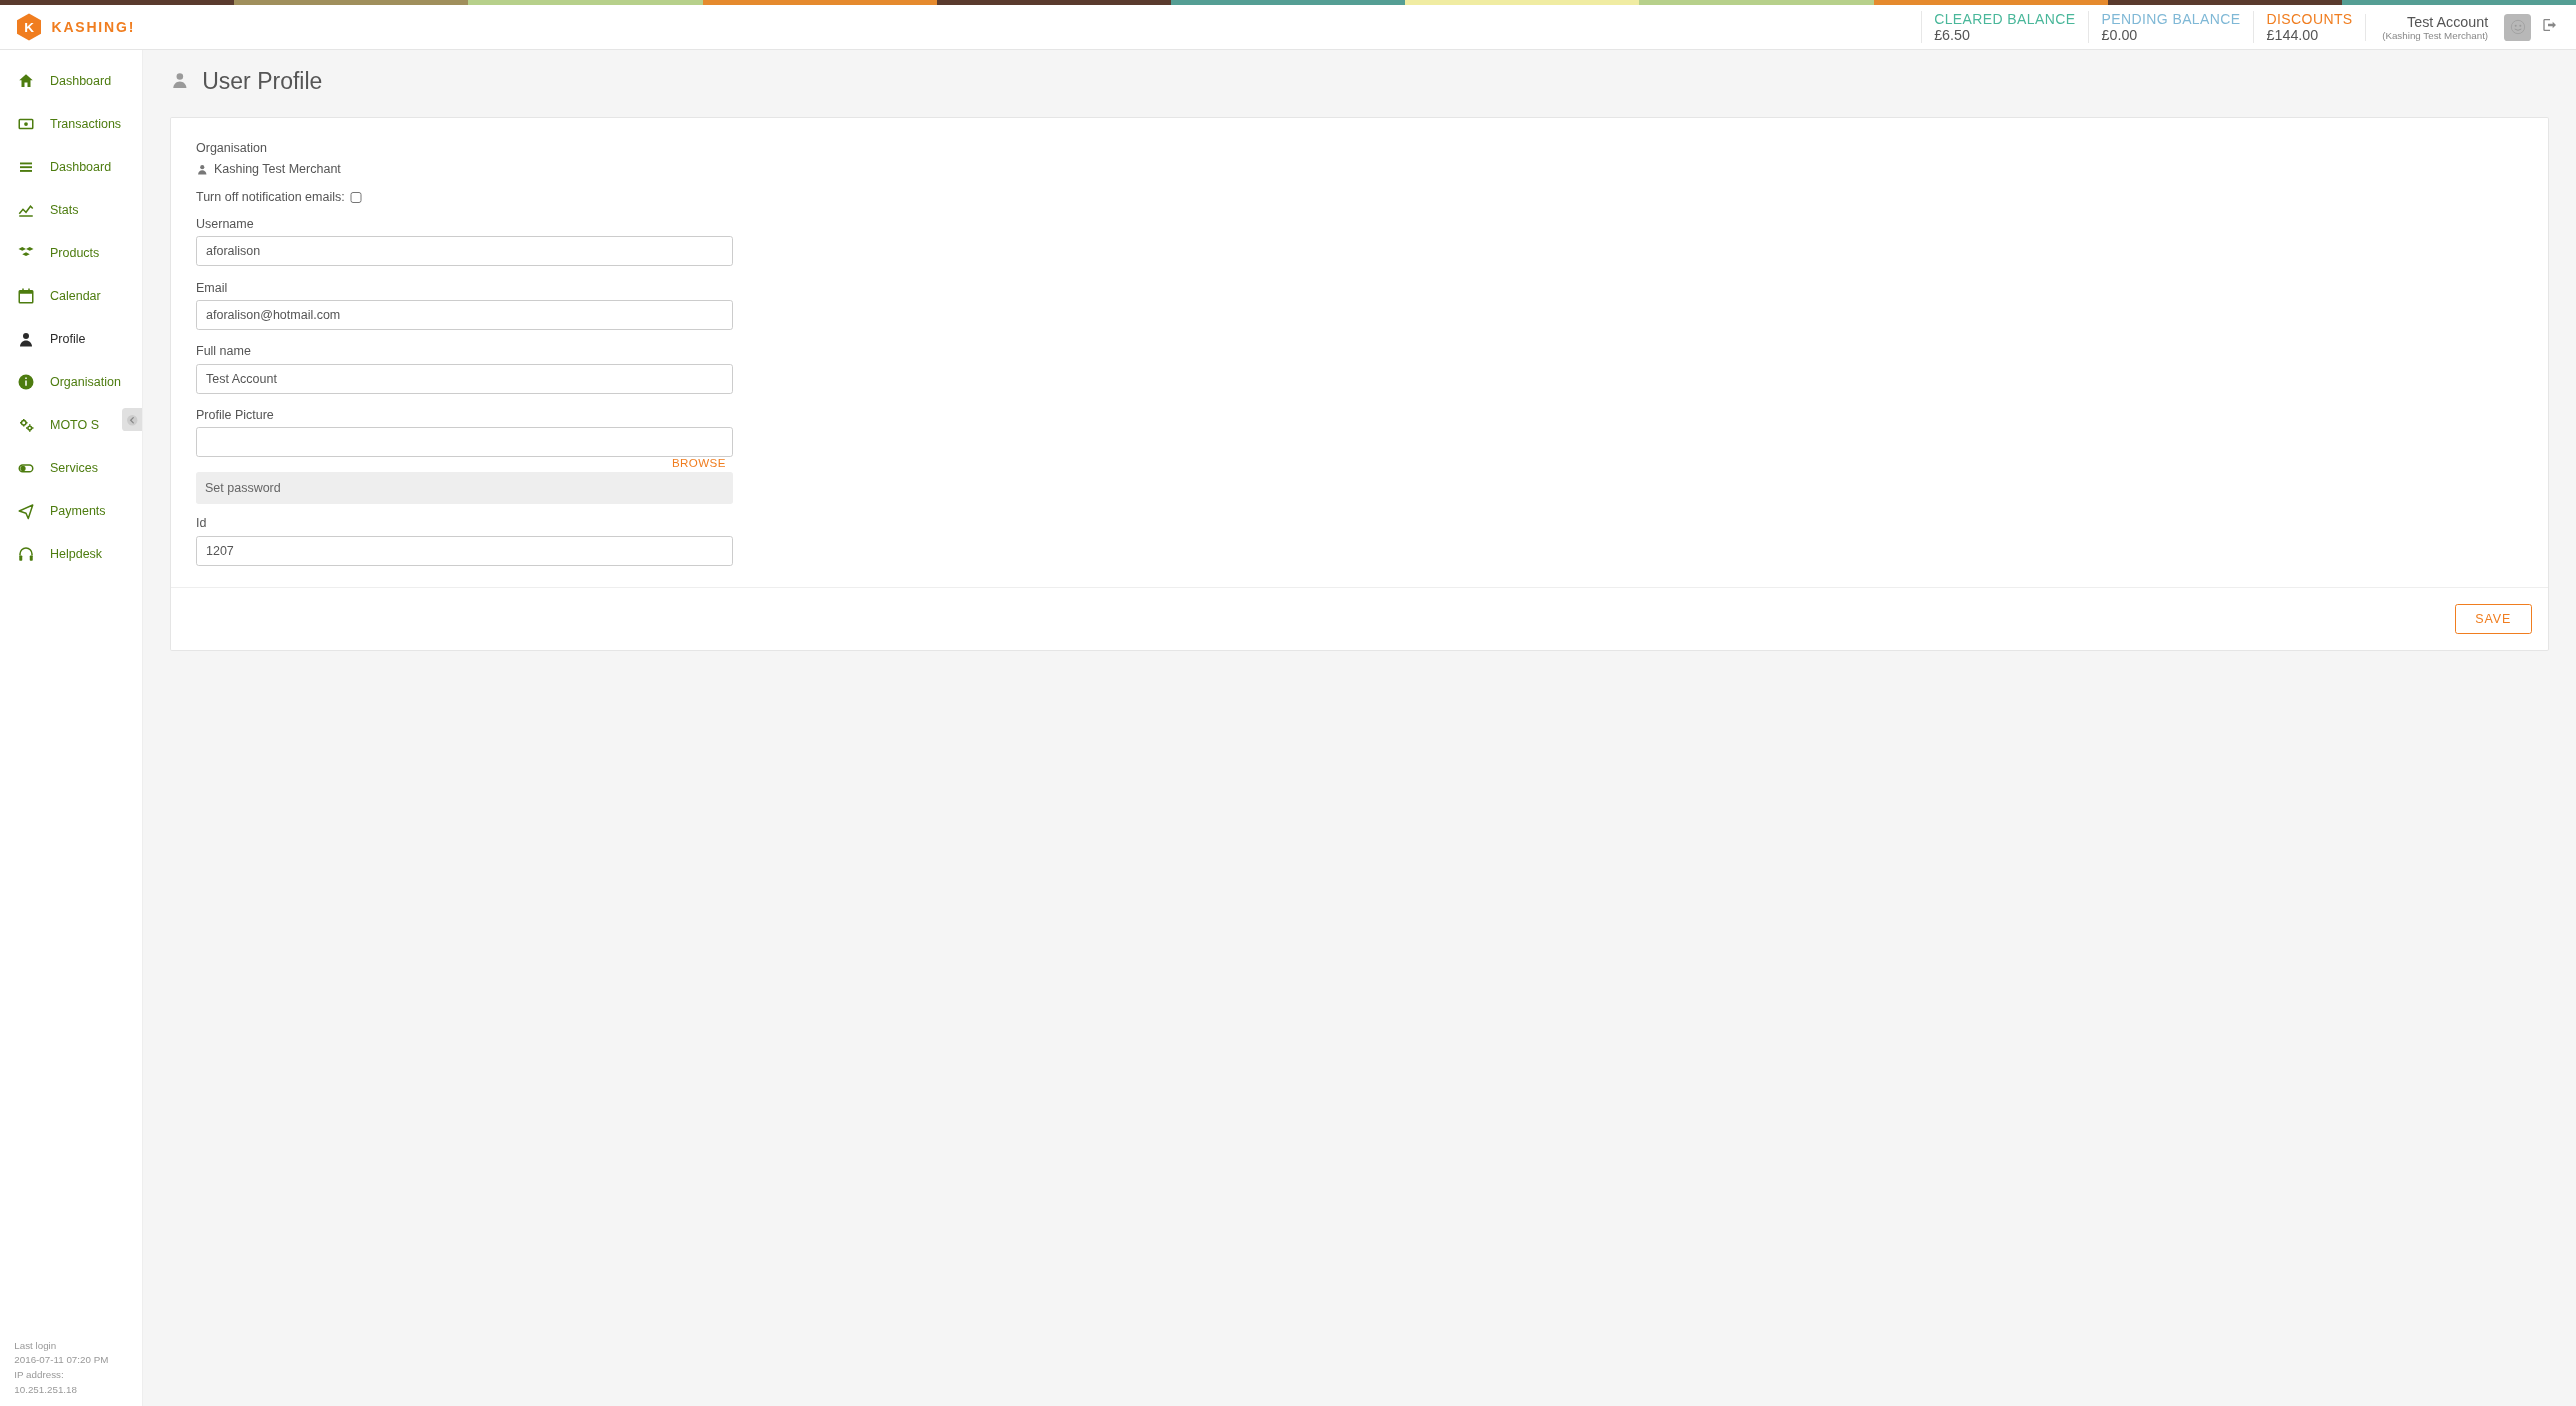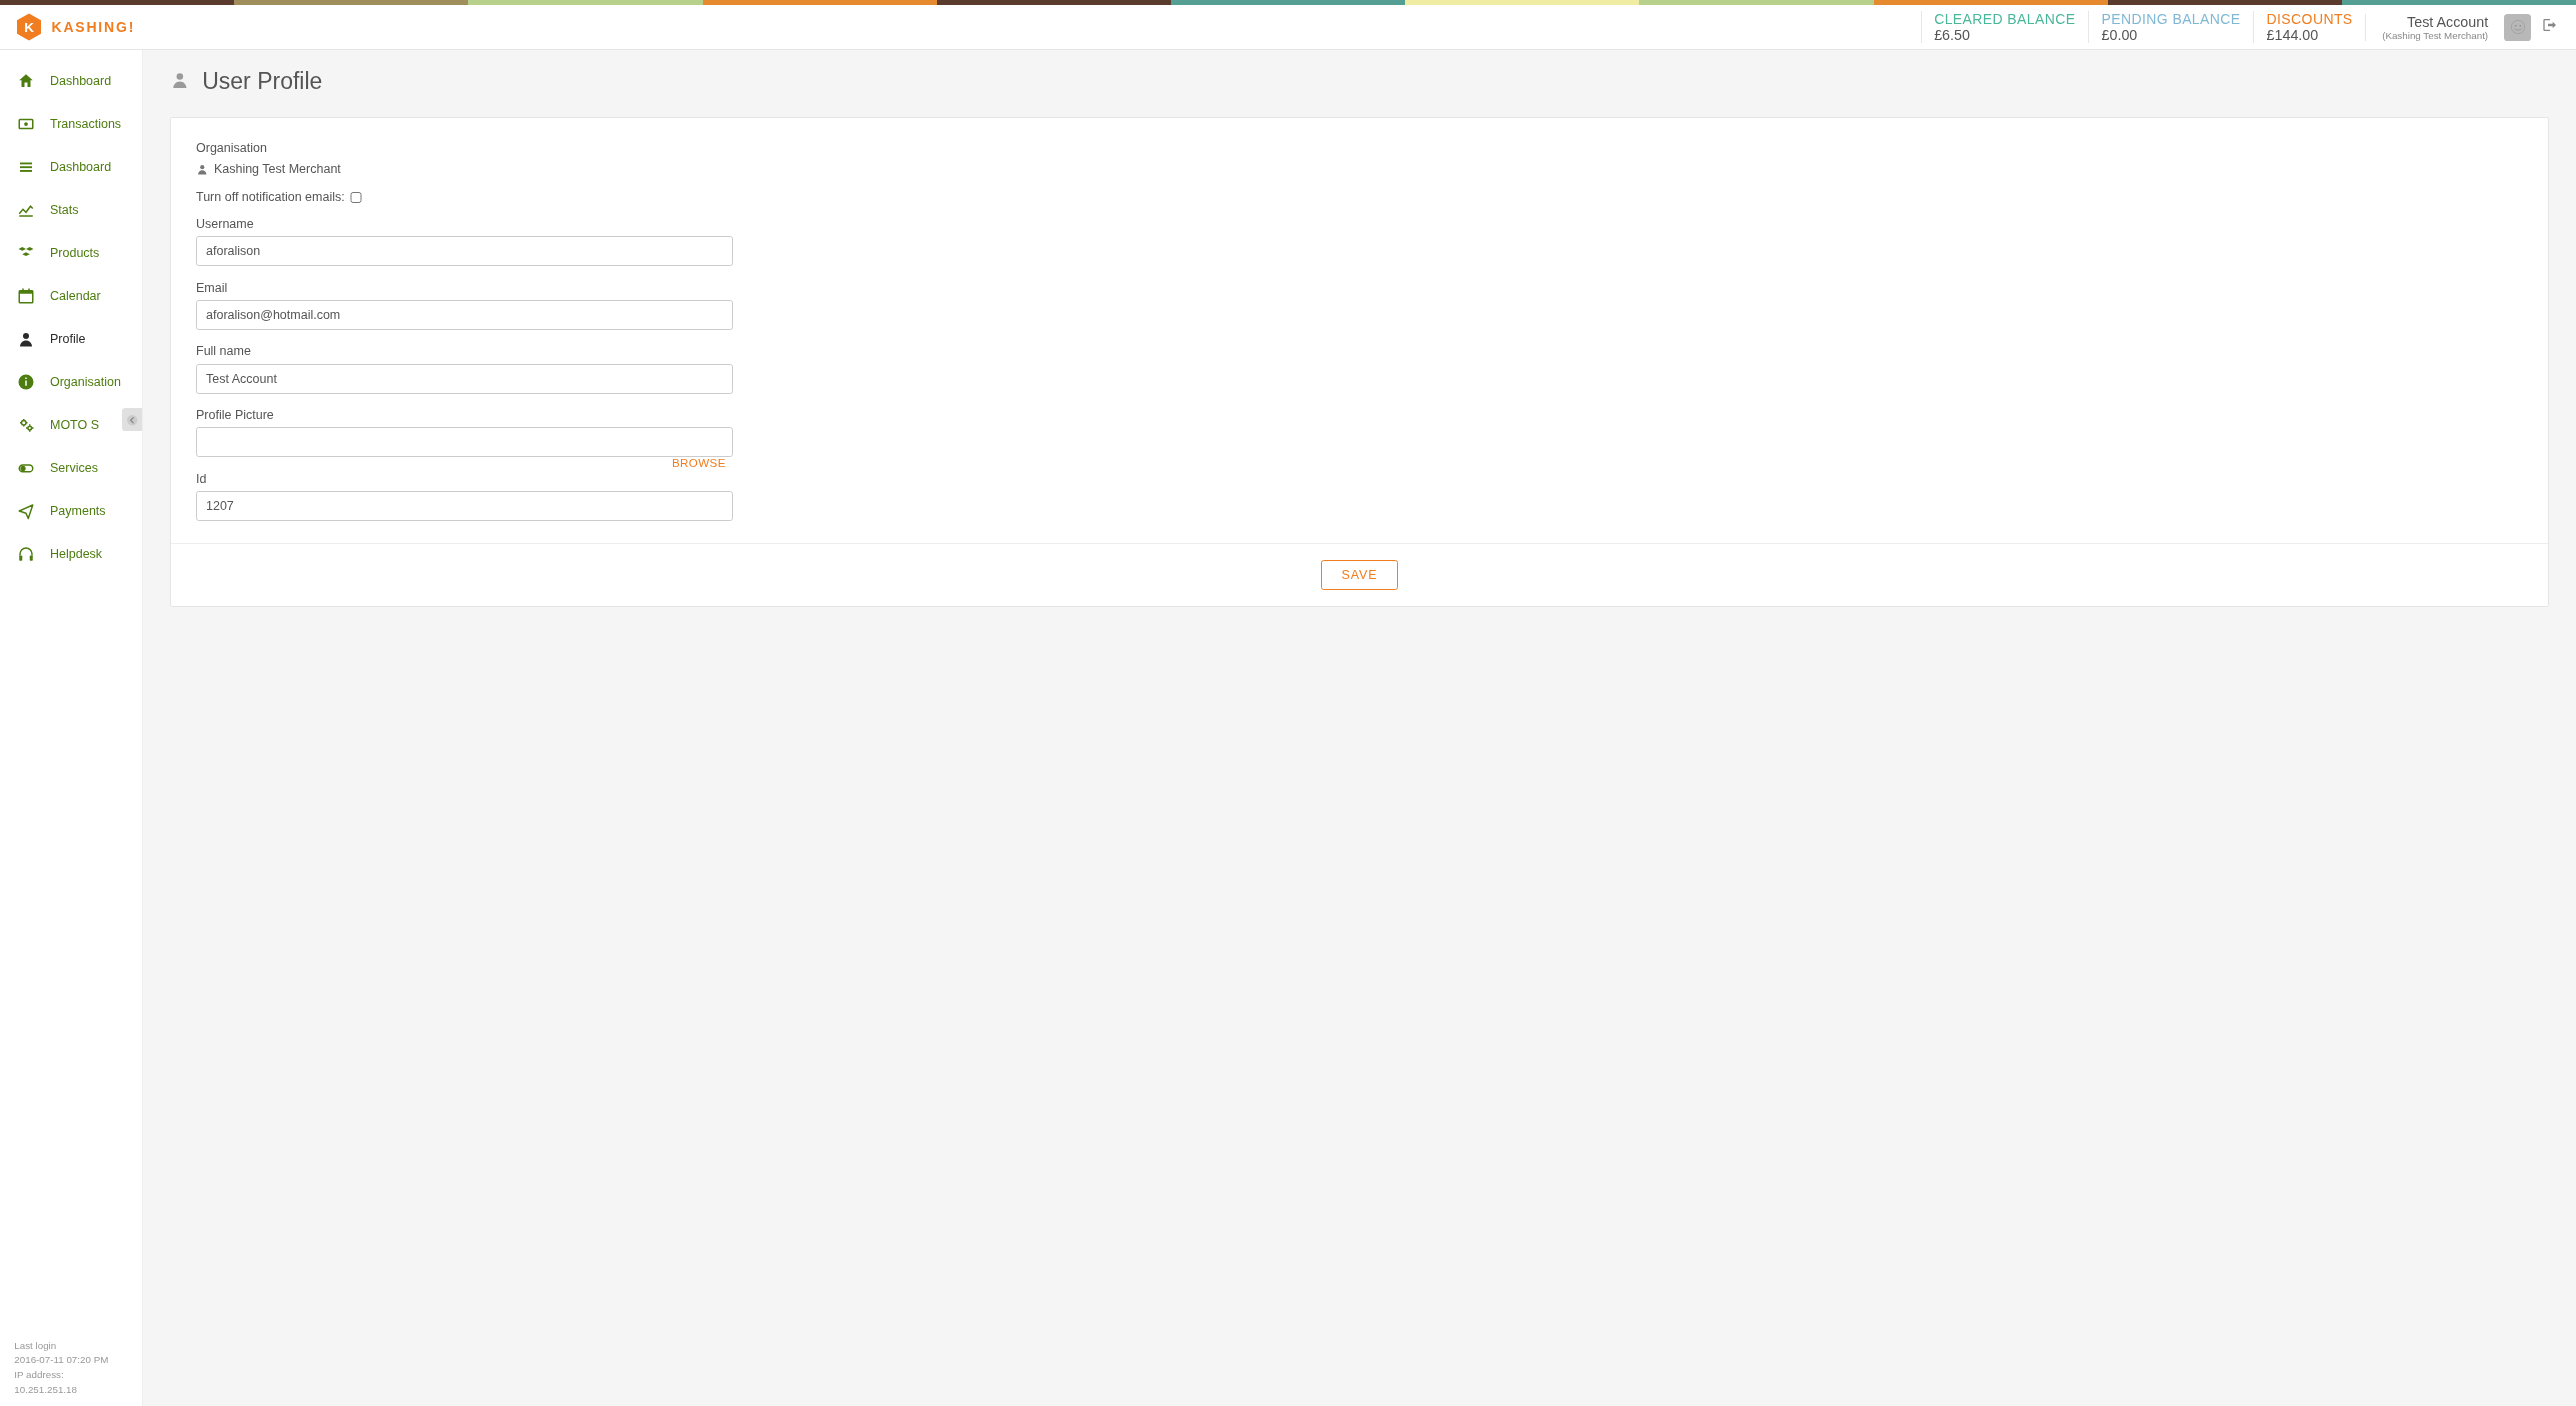--- a/index.html
+++ b/index.html
@@ -35,21 +35,21 @@
 .card{background:#fff;border:0.9px solid #e5e5e5;border-radius:1.8px;}
 .card-body{padding:23px 25px 18px 25px;max-width:742px;}
 .label{color:#555;font-size:12.5px;margin-bottom:5.4px;}
 .org-name{color:#555;display:flex;align-items:center;gap:5.4px;margin-top:7.2px;}
 .notif-row{display:flex;align-items:center;gap:5.4px;margin:14.3px 0 12.5px 0;color:#555;}
 .field{margin-bottom:14.3px;}
 .ctrl{width:100%;max-width:537px;height:30px;border:0.9px solid #ccc;border-radius:2.7px;padding:0 9px;font-size:12.5px;color:#555;background:#fff;}
 .browse-wrap{position:relative;max-width:537px;}
 .browse-btn{position:absolute;right:7.2px;top:0;height:30px;display:flex;align-items:center;color:#f07d1f;font-size:11.6px;letter-spacing:0.4px;background:transparent;border:none;cursor:pointer;margin-top:20px;}
 .setpw{max-width:537px;height:32px;background:#eee;border-radius:2.7px;display:flex;align-items:center;padding:0 9px;color:#666;margin-bottom:12.5px;cursor:pointer;}
-.card-footer{padding:16px;display:flex;justify-content:center;border-top:0.9px solid #eee;}
+.card-footer{padding:16px;display:flex;justify-content:flex-end;border-top:0.9px solid #eee;}
 .save-btn{border:0.9px solid #f07d1f;color:#f07d1f;background:#fff;padding:7.2px 19.7px;border-radius:2.7px;font-size:12.5px;letter-spacing:0.9px;cursor:pointer;}
 input[type=checkbox]{width:11.6px;height:11.6px;}
 
 .main::-webkit-scrollbar{width:9px;}
 .main::-webkit-scrollbar-track{background:transparent;}
 .main::-webkit-scrollbar-thumb{background:#c8c8c8;border-radius:4.5px;}
 </style>
 </head>
 <body>
 
@@ -275,20 +275,23 @@
           <div class="label">Full name</div>
           <input class="ctrl" value="Test Account" style="">
         </div>
         <div class="field">
           <div class="label">Profile Picture</div>
           <div class="browse-wrap">
             <input class="ctrl" readonly="" style="">
             <button class="browse-btn">BROWSE</button>
           </div>
         </div>
+        <div class="setpw">
+          <span>Set password</span>
+        </div>
         <div class="field" style="margin-bottom:3.6px">
           <div class="label">Id</div>
           <input class="ctrl" value="1207" style="">
         </div>
       </div>
       <div class="card-footer">
         <button class="save-btn">SAVE</button>
       </div>
     </div>
   </div>

